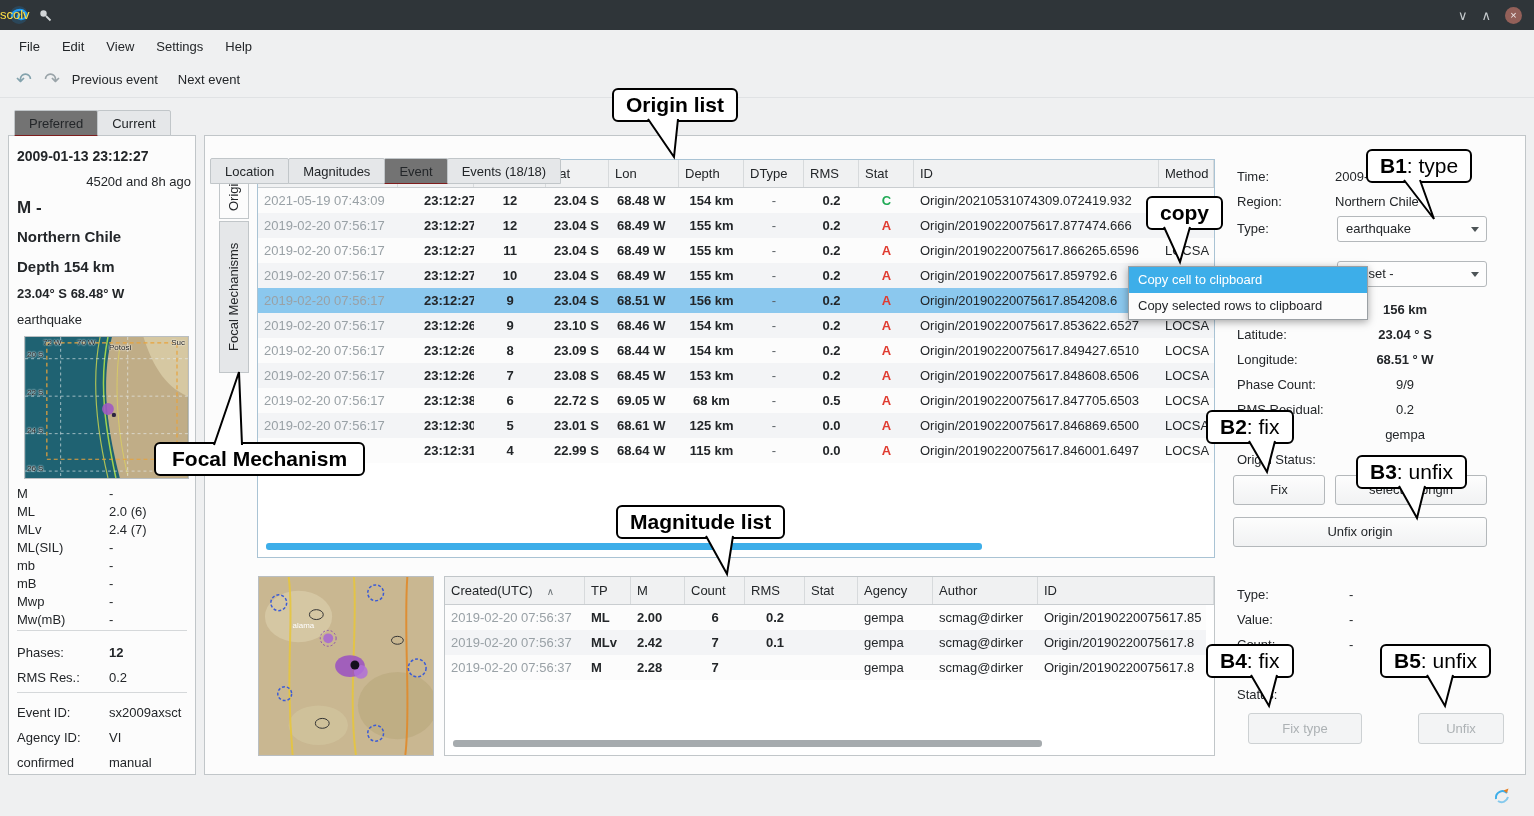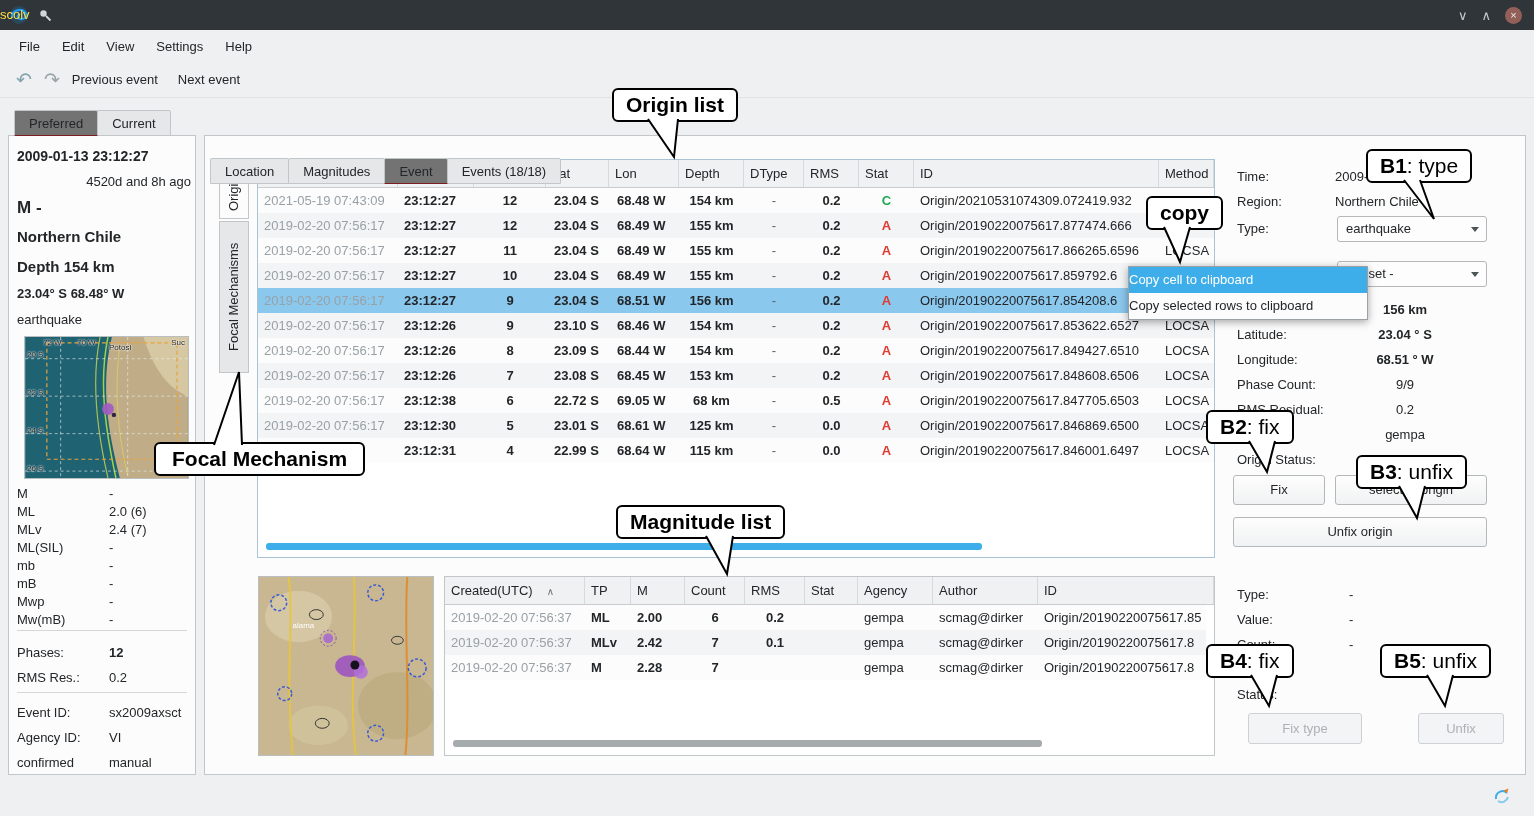--- a/index.html
+++ b/index.html
@@ -71,21 +71,21 @@
   .ohead, .orow { display:grid; grid-template-columns:140px 76px 72px 63px 70px 65px 60px 55px 55px 245px 1fr; }
   .ohead { position:absolute; left:0; right:0; top:0; height:28px; background:#f0f1f2; border-bottom:1px solid #c9cdd0; }
   .hc { line-height:27px; padding-left:6px; border-right:1px solid #d7dadc; overflow:hidden; white-space:nowrap; }
   .sorticon { font-size:10px; color:#6a7control; color:#6a7175; margin-left:14px; }
   .obody { position:absolute; left:0; right:0; top:28px; }
   .orow { height:25px; line-height:25px; background:#fcfcfc; }
   .orow:nth-child(even) { background:#f3f4f6; }
   .orow.selected { background:#8bc8ee; }
   .c { overflow:hidden; white-space:nowrap; }
   .col-created { padding-left:6px; color:#99a1a6; }
-  .col-ot { padding-left:6px; font-weight:bold; }
+  .col-ot { padding-left:6px; font-weight:bold;margin-left:20px; }
   .col-phases { text-align:center; font-weight:bold; }
   .col-lat, .col-lon { padding-left:8px; font-weight:bold; }
   .col-depth { text-align:center; font-weight:bold; }
   .col-dtype { text-align:center; color:#5a6165; }
   .col-rms { text-align:center; font-weight:bold; }
   .col-stat { text-align:center; font-weight:bold; }
   .col-id { padding-left:6px; }
   .col-method { padding-left:6px; }
   .v-c { color:#1faa55; } .v-a { color:#e03b30; }
   .hscroll { position:absolute; height:7px; border-radius:3px; }
@@ -127,21 +127,21 @@
   .mframe .hscroll { left:8px; bottom:8px; width:589px; background:#a6abae; }
 
   .mdetails { position:absolute; left:1028px; top:446px; width:254px; height:190px; }
   .mr-type{top:0} .mr-value{top:25px} .mr-count{top:50px} .mr-agency{top:75px} .mr-status{top:100px}
   .mdetails .dvalue { text-align:left; left:116px; }
   .btn-fixtype { left:0; top:131px; width:114px; height:31px; line-height:29px; }
   .btn-unfix { left:170px; top:131px; width:86px; height:31px; line-height:29px; }
 
   
   .context-menu { position:absolute; left:1128px; top:266px; width:240px; background:#fcfcfc; border:1px solid #9ba0a4; box-shadow:0 2px 8px rgba(0,0,0,.35); z-index:40; }
-  .cm-item { height:26px; line-height:26px; white-space:nowrap; overflow:hidden; }
+  .cm-item { height:26px; line-height:26px; padding-left:9px; white-space:nowrap; overflow:hidden; }
   .cm-item.highlighted { background:#3daee9; color:#fff; }
 
   
   .callout { position:absolute; z-index:60; background:#fff; border:2px solid #000; border-radius:6px; padding:3px 12px; font-size:21px; line-height:24px; color:#000; white-space:nowrap; }
   .callout b { font-weight:bold; }
   .co-origin-list{left:612px;top:88px} .co-copy{left:1146px;top:196px} .co-b1{left:1366px;top:149px}
   .co-focal{left:154px;top:442px;padding:3px 16px} .co-maglist{left:616px;top:505px}
   .co-b2{left:1206px;top:410px} .co-b3{left:1356px;top:455px} .co-b4{left:1206px;top:644px} .co-b5{left:1380px;top:644px}
   .tails { position:absolute; left:0; top:0; z-index:61; pointer-events:none; }
   .tails path { fill:#fff; stroke:#000; stroke-width:2; }

